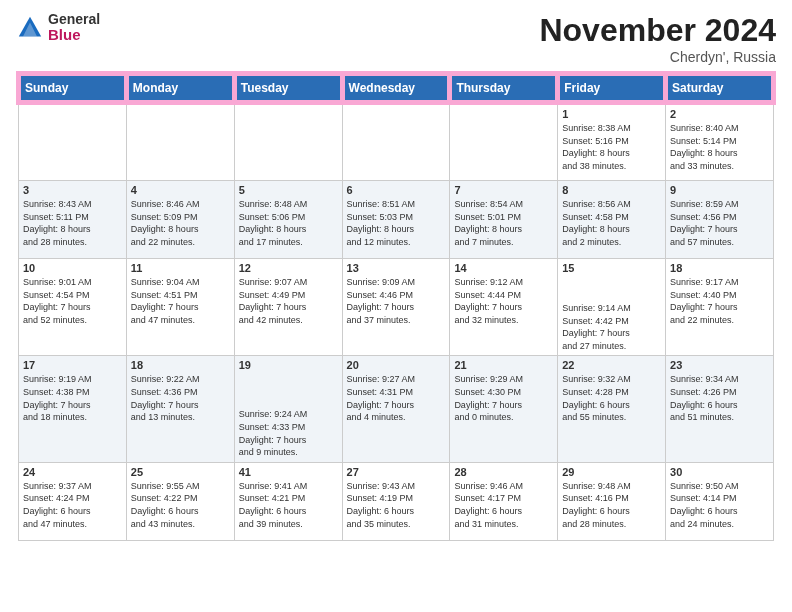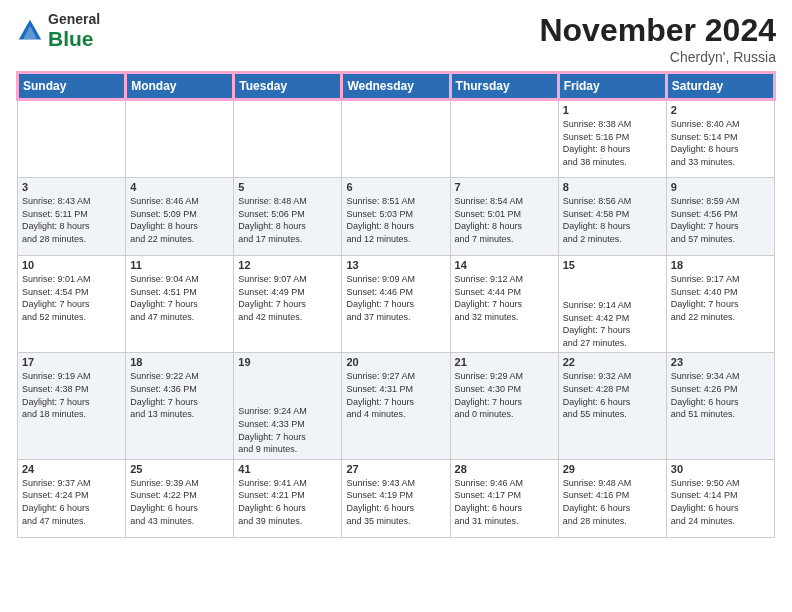--- a/index.html
+++ b/index.html
@@ -28,23 +28,23 @@
       display: flex;
       flex-direction: column;
       line-height: 1.1;
     }
     .logo-general {
       font-size: 14px;
       font-weight: bold;
       color: #333;
     }
     .logo-blue {
-      font-size: 21px;
-      font-weight: bold;
-      color: #15803d;
+      font-size: 15px;
+      font-weight: bold;
+      color: #be185d;
     }
     .logo-icon {
       width: 28px;
       height: 28px;
       margin-right: 4px;
     }
     .title-section {
       text-align: right;
     }
     .month-title {
@@ -61,21 +61,21 @@
       border-collapse: collapse;
       table-layout: fixed;
     }
     thead tr th {
       background-color: #2a6db5;
       color: #fff;
       font-size: 12px;
       font-weight: bold;
       padding: 5px 4px;
       text-align: left;
-      border: 3px solid #f9a8d4;
+      border: 5px solid #f9a8d4;
     }
     tbody tr td {
       border: 1px solid #ccc;
       vertical-align: top;
       padding: 3px 4px;
       font-size: 9.5px;
       color: #333;
       height: 78px;
     }
     tbody tr:nth-child(even) td {
@@ -307,21 +307,21 @@
         <tr>
           <td>
             <span class="day-num">24</span>
             <div class="day-info" style="white-space: pre-line;">Sunrise: 9:37 AM
 Sunset: 4:24 PM
 Daylight: 6 hours
 and 47 minutes.</div>
           </td>
           <td>
             <span class="day-num">25</span>
-            <div class="day-info" style="white-space: pre-line;">Sunrise: 9:39 AM
+            <div class="day-info" style="white-space: pre-line;">Sunrise: 9:55 AM
 Sunset: 4:22 PM
 Daylight: 6 hours
 and 43 minutes.</div>
           </td>
           <td>
             <span class="day-num">41</span>
             <div class="day-info" style="white-space: pre-line;">Sunrise: 9:41 AM
 Sunset: 4:21 PM
 Daylight: 6 hours
 and 39 minutes.</div>

